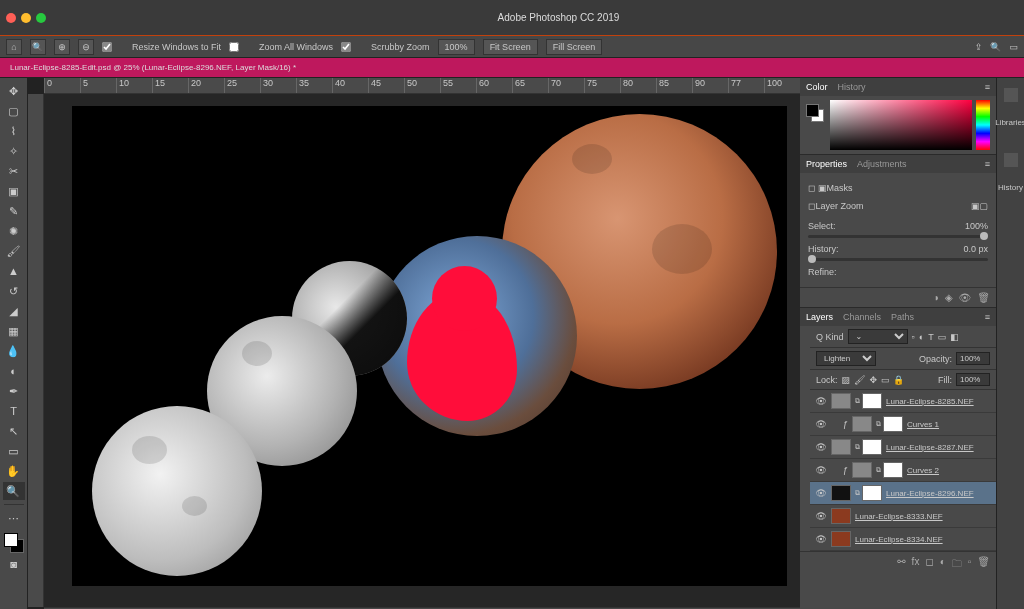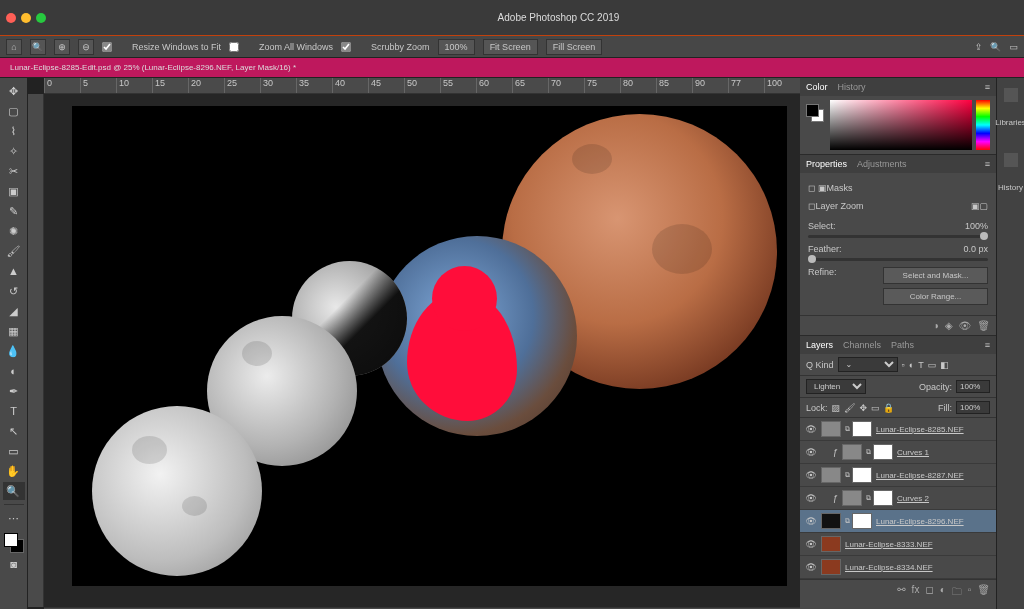--- a/index.html
+++ b/index.html
@@ -56,21 +56,21 @@
   .color-panel .sw .a{position:absolute;top:0;left:0;width:13px;height:13px;background:#000;border:1px solid #777;}
   .color-panel .sw .b{position:absolute;bottom:0;right:0;width:13px;height:13px;background:#fff;border:1px solid #777;}
   .props .body{ padding:6px 8px; font-size:8px; }
   .props .row{ display:flex; align-items:center; justify-content:space-between; margin:4px 0;}
   .props .btn{ background:#5a5a5a; padding:3px 10px; border:1px solid #333; font-size:8px; text-align:center;}
   .props .slider{height:3px;background:#333;border-radius:2px;position:relative;margin:2px 0 6px;}
   .props .slider .h{position:absolute;right:0;top:-3px;width:8px;height:8px;border-radius:50%;background:#bbb;}
   .props .slider .h.left{left:0;right:auto;}
   .iconrow{display:flex;gap:6px;padding:4px 6px;justify-content:flex-end;border-top:1px solid #333;}
   .iconrow span{color:#aaa;font-size:10px;}
-  .layers .body { font-size:8px; }
+  .layers .body { font-size:8px;padding-left:10px; }
   .layers .ctl { display:flex; align-items:center; gap:4px; padding:3px 6px; border-bottom:1px solid #333;}
   .layers .ctl select, .layers .ctl input{ background:#3a3a3a; border:1px solid #222; color:#ccc; font-size:8px; padding:1px 3px;}
   .layers select{width:60px;}
   .layer { display:flex; align-items:center; gap:4px; padding:3px 5px; border-bottom:1px solid #3a3a3a;}
   .layer.sel{ background:#5a728a;}
   .layer .eye{width:12px;text-align:center;color:#ccc;}
   .layer .thumb{width:20px;height:16px;background:#000;border:1px solid #666;display:flex;align-items:center;justify-content:center;}
   .layer .mask{width:20px;height:16px;background:#fff;border:1px solid #666;margin-left:-2px;}
   .layer .name{font-size:8px;text-decoration:underline;}
   .sidebar-tabs{ width:28px; background:#424242; border-left:1px solid #222; display:flex; flex-direction:column; align-items:center; padding-top:6px; gap:12px;}
@@ -245,32 +245,28 @@
               <span>▢</span>
             </div>
           <div class="row" style="margin-top:10px;">
               <span>Select:</span>
               <span>100%</span>
             </div>
           <div class="slider">
               <div class="h"></div>
             </div>
           <div class="row">
-              <span>Feather:</span>
+              <span>History:</span>
               <span>0.0 px</span>
             </div>
           <div class="slider">
               <div class="h left"></div>
             </div>
           <div class="row" style="align-items:flex-start; margin-top:6px;">
             <span>Refine:</span>
-            <div style="flex:1; display:flex; flex-direction:column; gap:4px; align-items:flex-end;">
-              <div class="btn" style="width:105px;">Select and Mask...</div>
-              <div class="btn" style="width:105px;">Color Range...</div>
-            </div>
           </div>
         </div>
         <div class="iconrow">
           <span>◑</span>
           <span>◈</span>
           <span>👁</span>
           <span>🗑</span>
         </div>
       </div>
 

